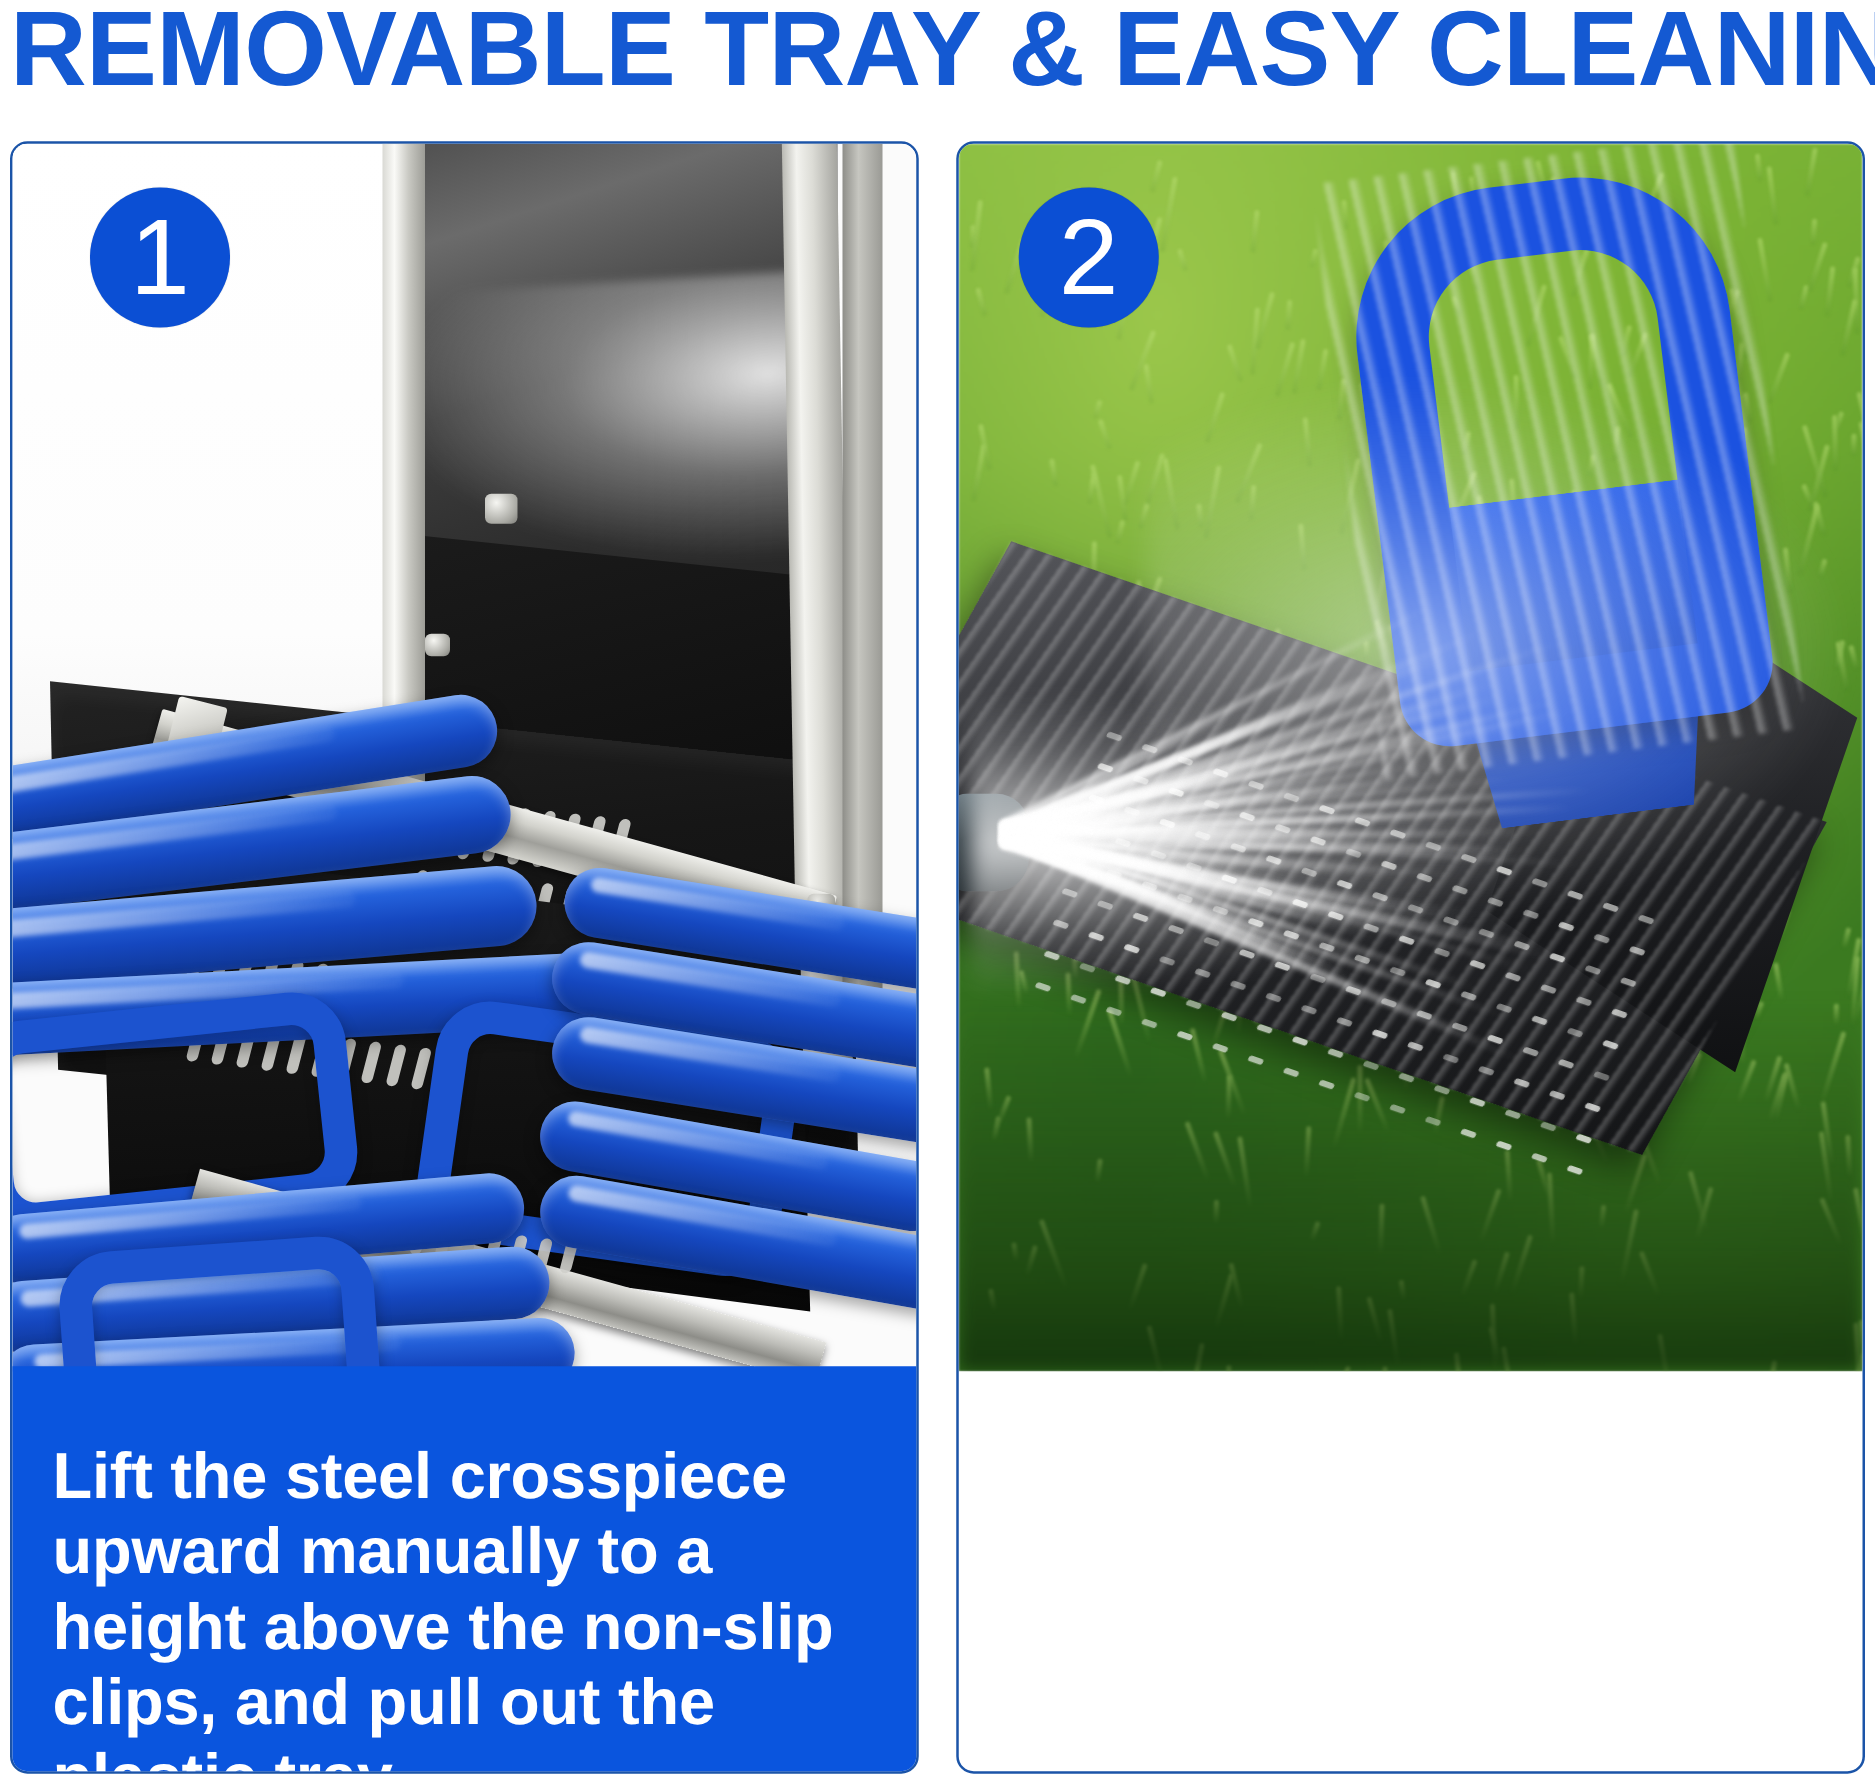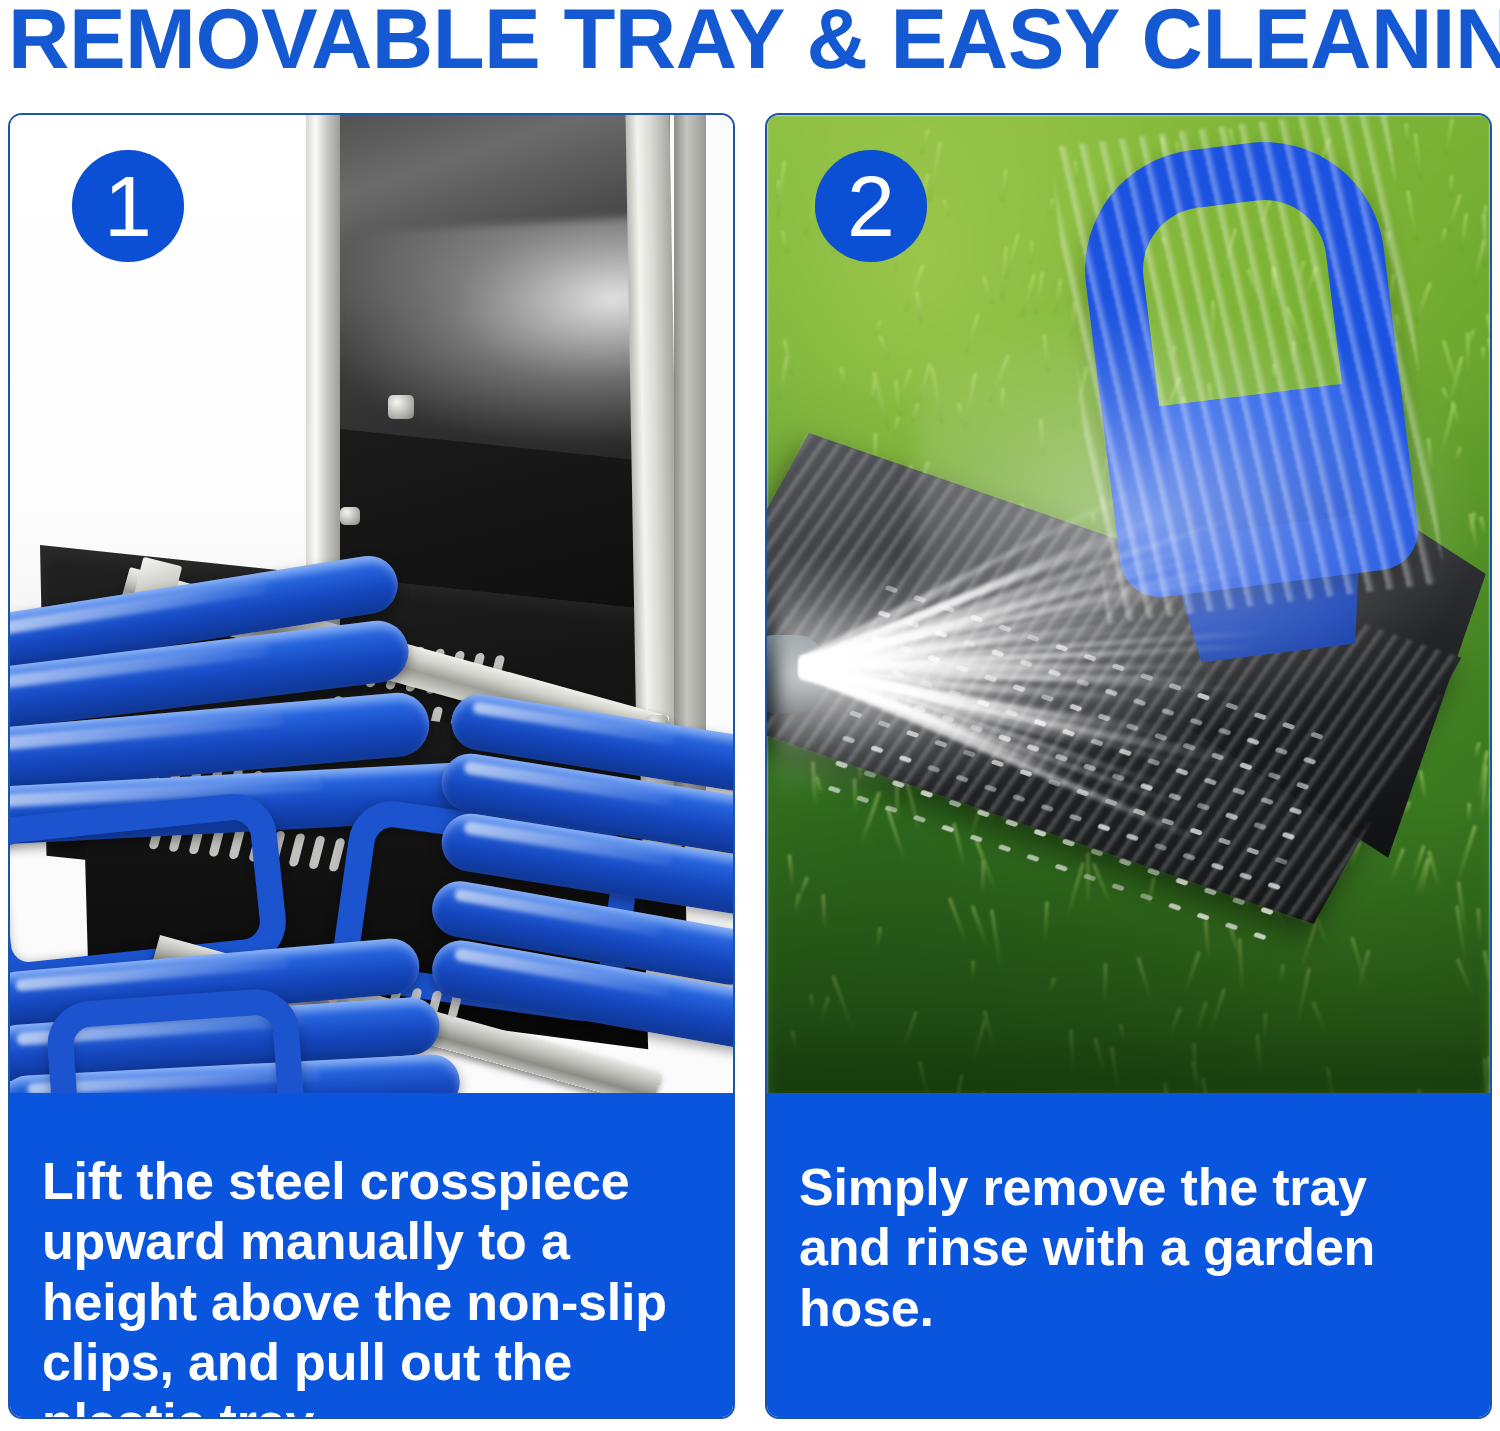--- a/index.html
+++ b/index.html
@@ -1053,17 +1053,16 @@
               <span style="top:116.6px;width:302px;transform:rotate(23.0deg);opacity:0.88;"></span>
               <span style="top:124.7px;width:450px;transform:rotate(22.9deg);opacity:0.85;"></span>
               <span style="top:112.1px;width:282px;transform:rotate(24.8deg);opacity:0.46;"></span>
             </div>
           <div class="mist"></div>
         </div>
 
         <div class="badge" style="left:48px;">2</div>
       </div>
 
-      <div class="caption" style="padding-top:64px;">Simply remove the tray and rinse with a garden hose.</div>
     </div>
 
   </div>
 </div>
 
 </body></html>

